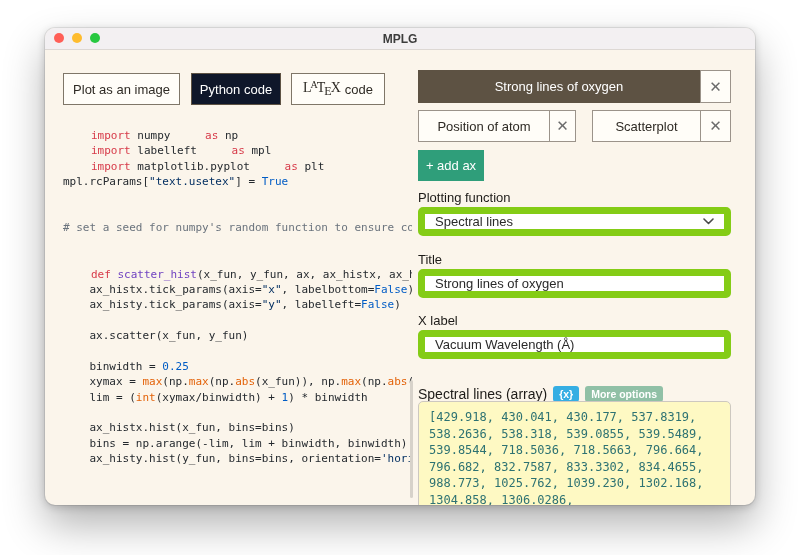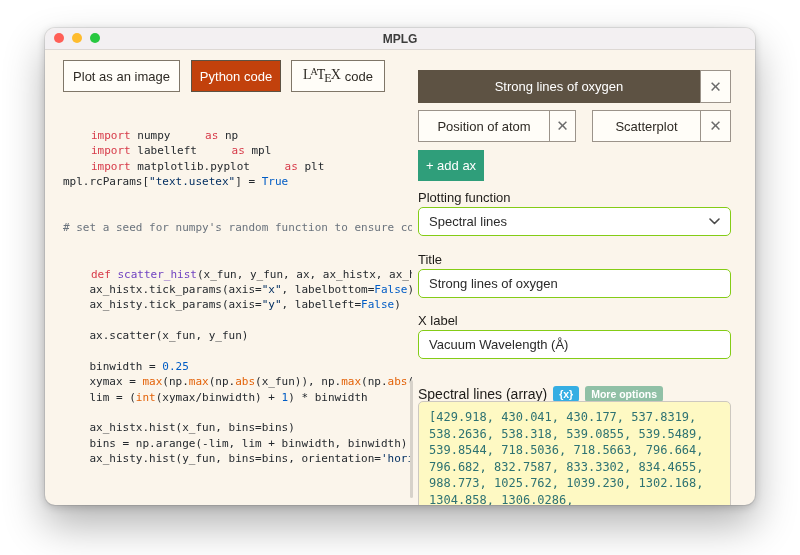--- a/index.html
+++ b/index.html
@@ -13,23 +13,23 @@
   .titlebar { position:absolute; left:0; top:0; width:100%; height:22px;
     background:#f3f0f2; border-bottom:1px solid #ddd8d4; display:flex; align-items:center; justify-content:center; }
   .win-title { font-size:12px; font-weight:bold; color:#3c3c3c; }
   .lights { position:absolute; left:9px; top:5px; display:flex; gap:8px; }
   .light { width:10px; height:10px; border-radius:50%; }
   .light.red { background:#ff5f57; }
   .light.yellow { background:#febc2e; }
   .light.green { background:#28c840; }
 
   
-  .btn { position:absolute; top:32px; height:32px; border:1px solid #7f7668; background:#fffdf8;
+  .btn { position:absolute; top:45px; height:32px; border:1px solid #7f7668; background:#fffdf8;
     color:#2e2a24; font-size:13px; display:flex; align-items:center; justify-content:center; cursor:pointer; }
-  .btn.active { background:#c2410c; border-color:#5d5243; color:#ffffff; }
+  .btn.active { background:#0f172a; border-color:#5d5243; color:#ffffff; }
   #btn-plot  { left:18px;  width:117px; }
   #btn-py    { left:146px; width:90px; }
   #btn-latex { left:246px; width:94px; }
   .latexword { font-family:"Liberation Serif", serif; font-size:14px; letter-spacing:0; }
   .lx-A { font-size:10px; vertical-align:4px; margin:0 -1px 0 -1px; }
   .lx-E { font-size:12px; vertical-align:-3px; margin:0 -1px 0 -1px; }
   .latex-suffix { font-size:13px; margin-left:4px; }
 
   
   .code-pane { position:absolute; left:18px; top:100px; width:349px; height:362px;
@@ -65,21 +65,21 @@
 
   .addax { position:absolute; left:0; top:80px; width:66px; height:31px; background:#2f9e7a; color:#fff;
     font-size:13px; border:none; display:flex; align-items:center; justify-content:center; cursor:pointer; }
 
   .field-label { position:absolute; left:0; font-size:13px; color:#1d1b18; }
   #lbl-plotfn { top:120px; }
   #lbl-title  { top:182px; }
   #lbl-xlabel { top:243px; }
 
   .inputbox { position:absolute; left:0; width:313px; height:29px; background:#ffffff;
-    border:1px solid #84cc16; border-radius:5px; display:flex; align-items:center;
+    border:7px solid #84cc16; border-radius:5px; display:flex; align-items:center;
     padding:0 10px; font-size:13px; color:#2a2a2a; }
   #sel-plotfn { top:137px; cursor:pointer; justify-content:space-between; }
   #inp-title  { top:199px; }
   #inp-xlabel { top:260px; }
   .chev { width:11px; height:7px; flex:0 0 auto; }
   .chev polyline { fill:none; stroke:#4a4a4a; stroke-width:1.6; stroke-linecap:round; stroke-linejoin:round; }
 
   .speclabel-row { position:absolute; left:0; top:315px; height:17px; display:flex; align-items:center; gap:6px; }
   .speclabel { font-size:14px; color:#1d1b18; }
   .badge { height:16px; border-radius:3px; color:#fff; font-size:10.5px; font-weight:bold;

